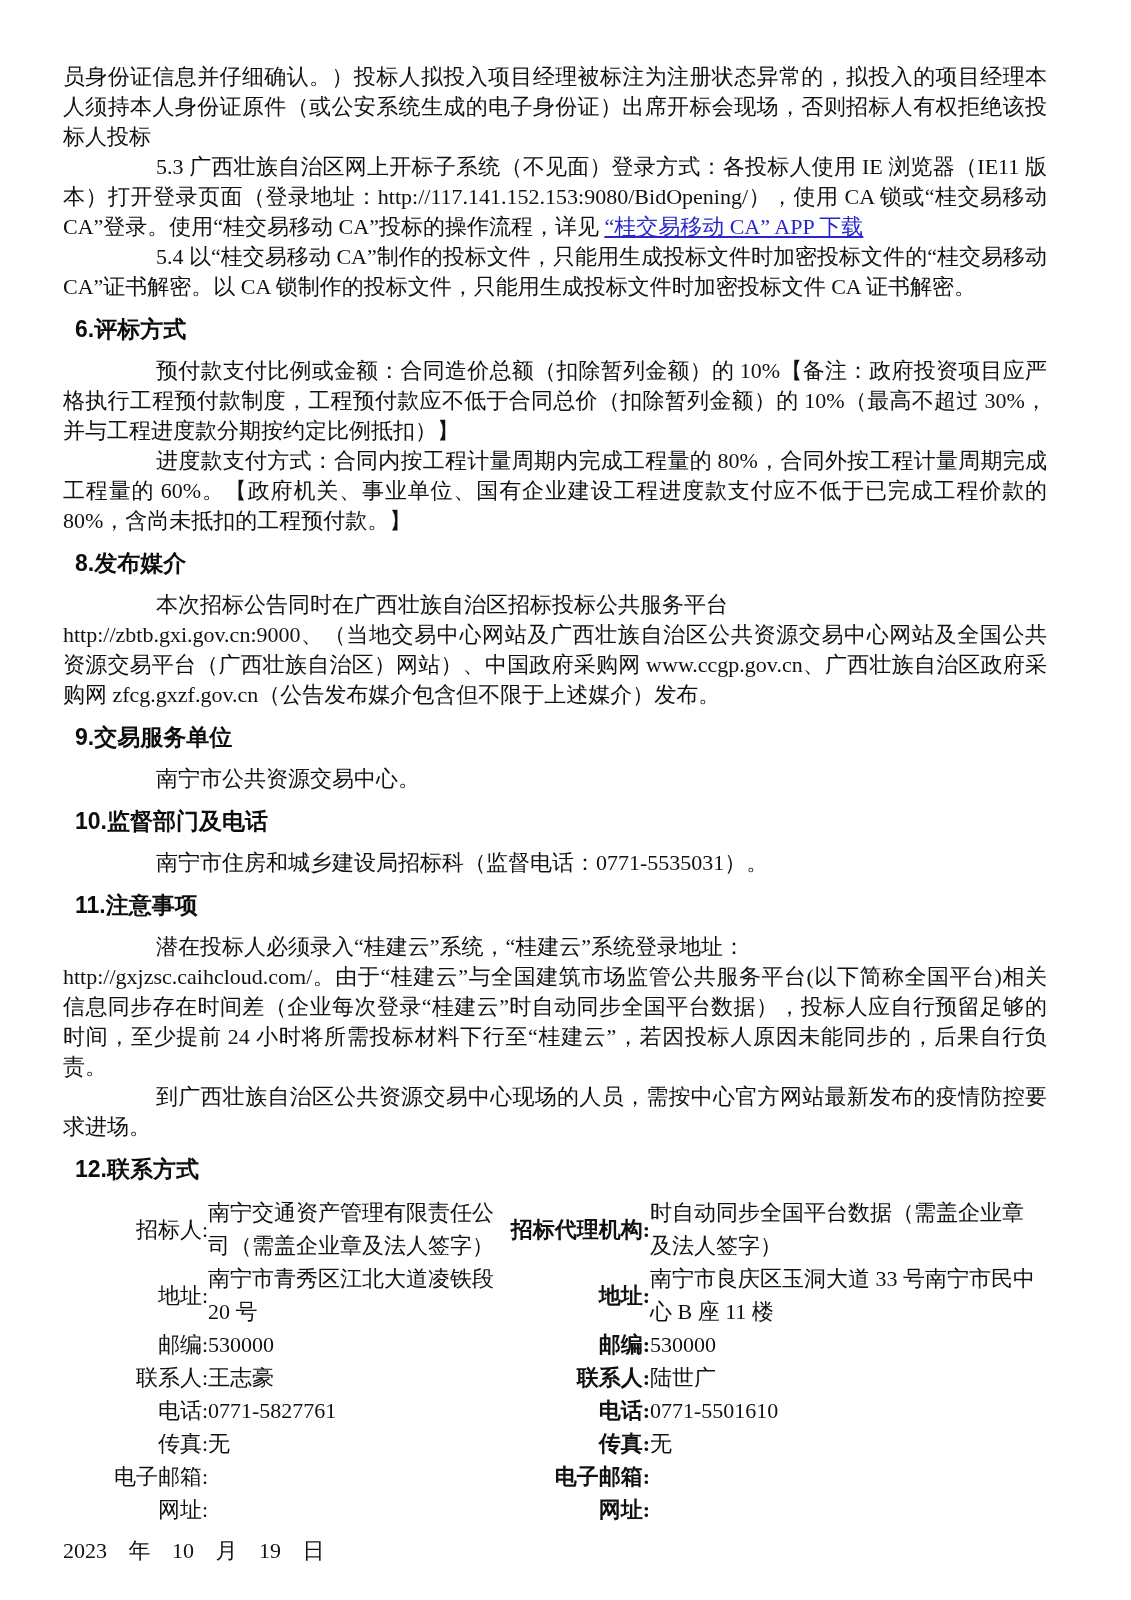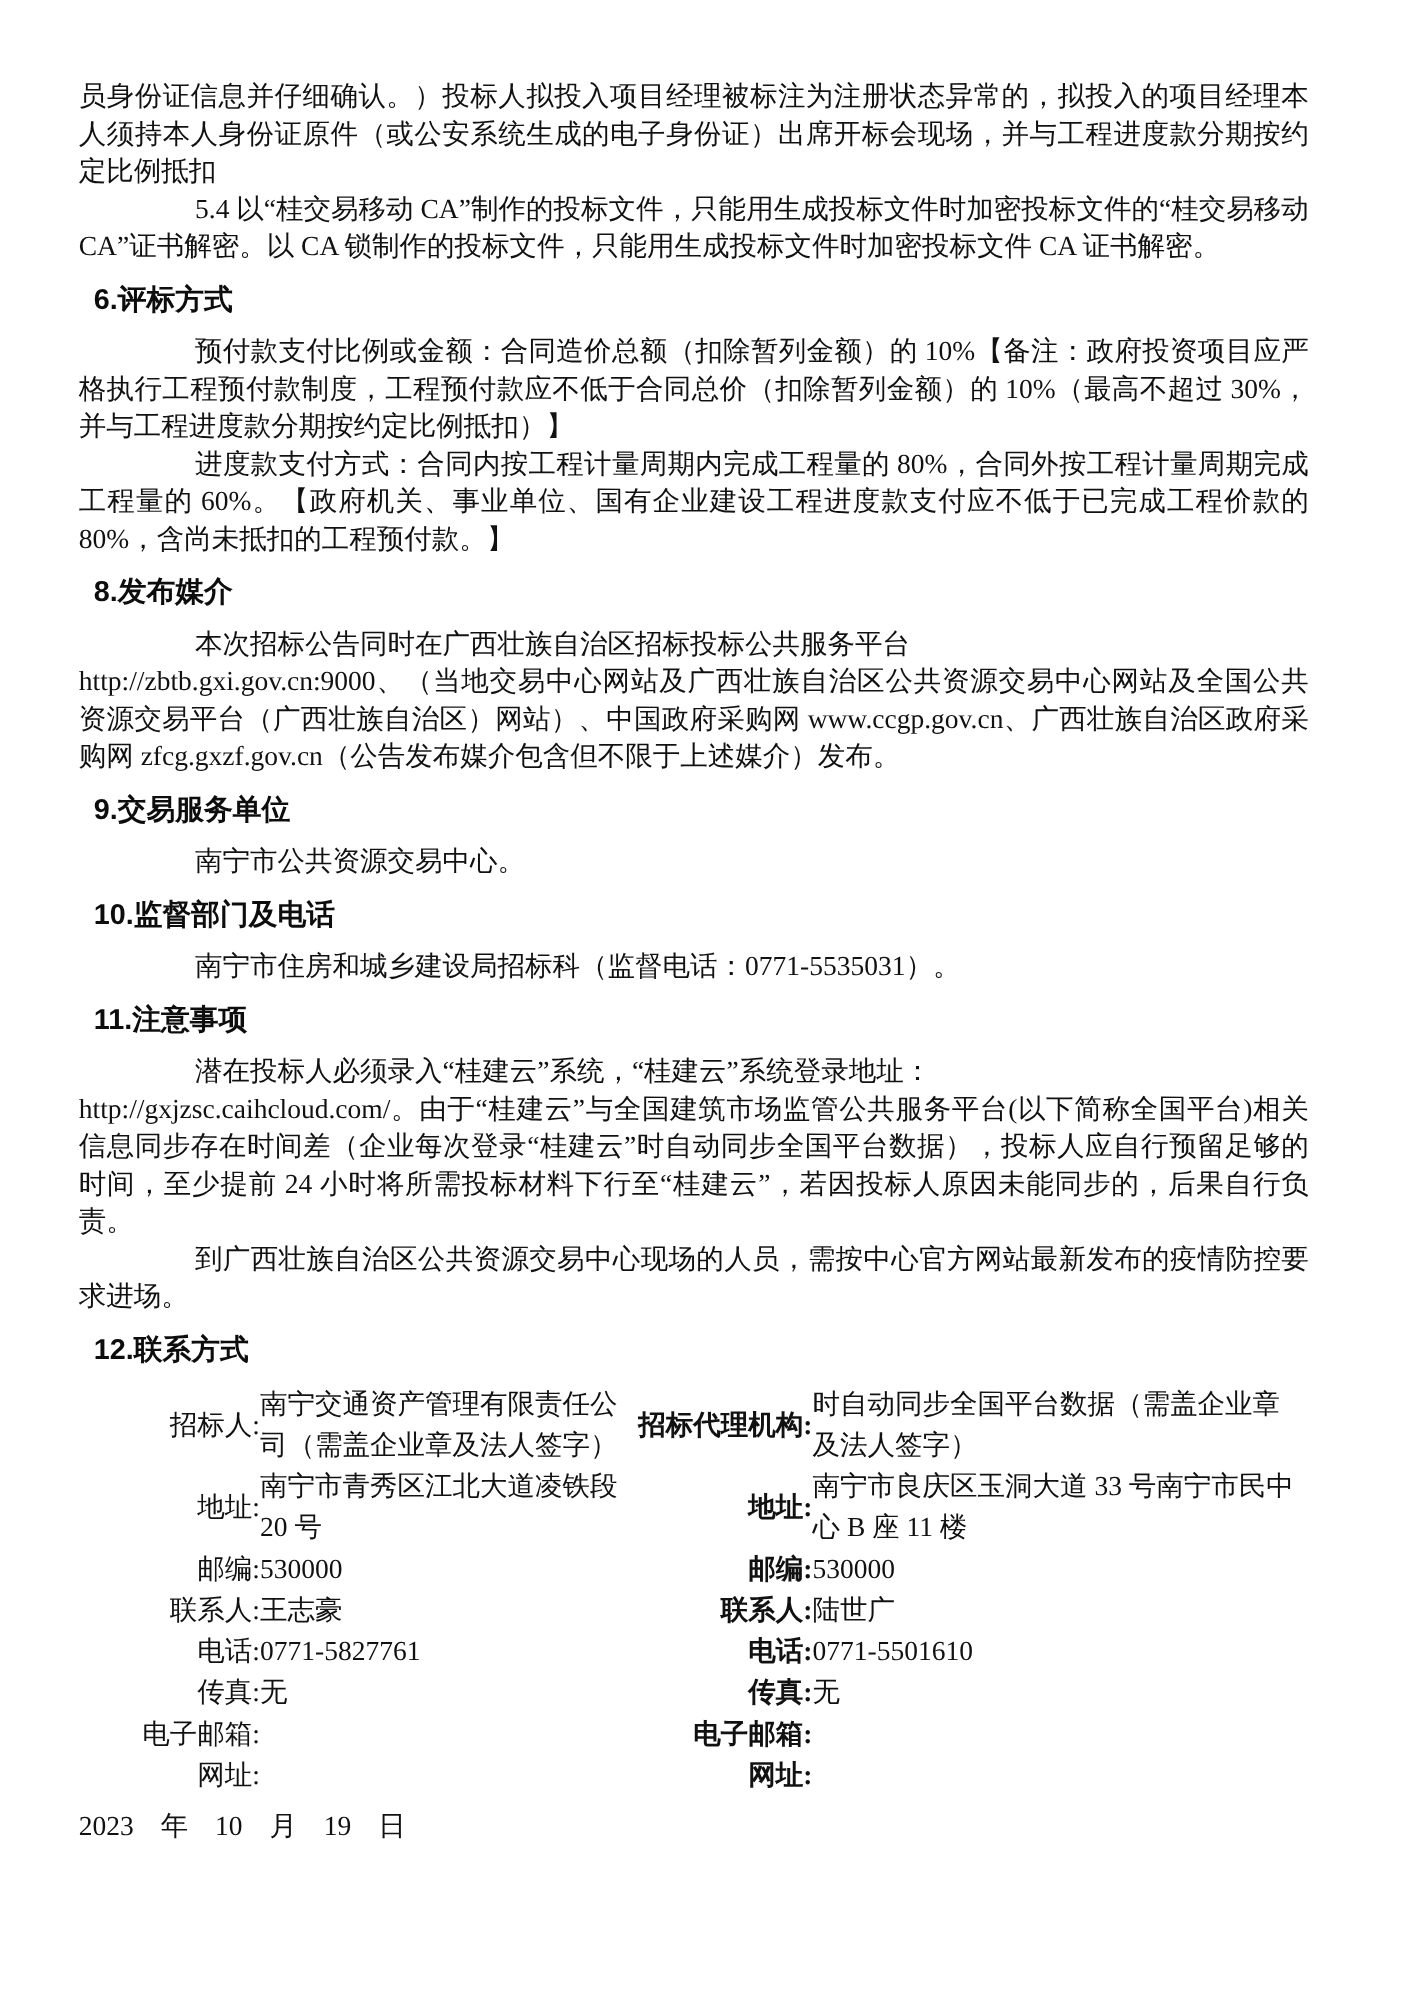--- a/index.html
+++ b/index.html
@@ -58,22 +58,23 @@
     text-align: left;
     white-space: pre;
     word-spacing: 16px;
   }
 </style>
 </head>
 <body>
 
 <div class="page">
 
-  <p class="body">员身份证信息并仔细确认。）投标人拟投入项目经理被标注为注册状态异常的，拟投入的项目经理本人须持本人身份证原件（或公安系统生成的电子身份证）出席开标会现场，并与工程进度款分期按约定比例抵扣</p>
+  <p class="body">员身份证信息并仔细确认。）投标人拟投入项目经理被标注为注册状态异常的，拟投入的项目经理本人须持本人身份证原件（或公安系统生成的电子身份证）出席开标会现场，否则招标人有权拒绝该投标人投标</p>
 
+  <p class="body indent"><span>5.3 广西壮族自治区网上开标子系统（不见面）登录方式：各投标人使用 IE 浏览器（IE11 版本）打开登录页面（登录地址：http://117.141.152.153:9080/BidOpening/），使用 CA 锁或“桂交易移动 CA”登录。使用“桂交易移动 CA”投标的操作流程，详见 </span><a class="doclink" href="#">“桂交易移动 CA” APP 下载</a></p>
 
   <p class="body indent">5.4 以“桂交易移动 CA”制作的投标文件，只能用生成投标文件时加密投标文件的“桂交易移动 CA”证书解密。以 CA 锁制作的投标文件，只能用生成投标文件时加密投标文件 CA 证书解密。</p>
 
   <h2 class="sec">6.评标方式</h2>
 
   <p class="body indent">预付款支付比例或金额：合同造价总额（扣除暂列金额）的 10%【备注：政府投资项目应严格执行工程预付款制度，工程预付款应不低于合同总价（扣除暂列金额）的 10%（最高不超过 30%，并与工程进度款分期按约定比例抵扣）】</p>
   <p class="body indent">进度款支付方式：合同内按工程计量周期内完成工程量的 80%，合同外按工程计量周期完成工程量的 60%。【政府机关、事业单位、国有企业建设工程进度款支付应不低于已完成工程价款的 80%，含尚未抵扣的工程预付款。】</p>
 
   <h2 class="sec">8.发布媒介</h2>
   <p class="body indent"><span>本次招标公告同时在广西壮族自治区招标投标公共服务平台</span><br><span>http://zbtb.gxi.gov.cn:9000、（当地交易中心网站及广西壮族自治区公共资源交易中心网站及全国公共资源交易平台（广西壮族自治区）网站）、中国政府采购网 www.ccgp.gov.cn、广西壮族自治区政府采购网 zfcg.gxzf.gov.cn（公告发布媒介包含但不限于上述媒介）发布。</span></p>

